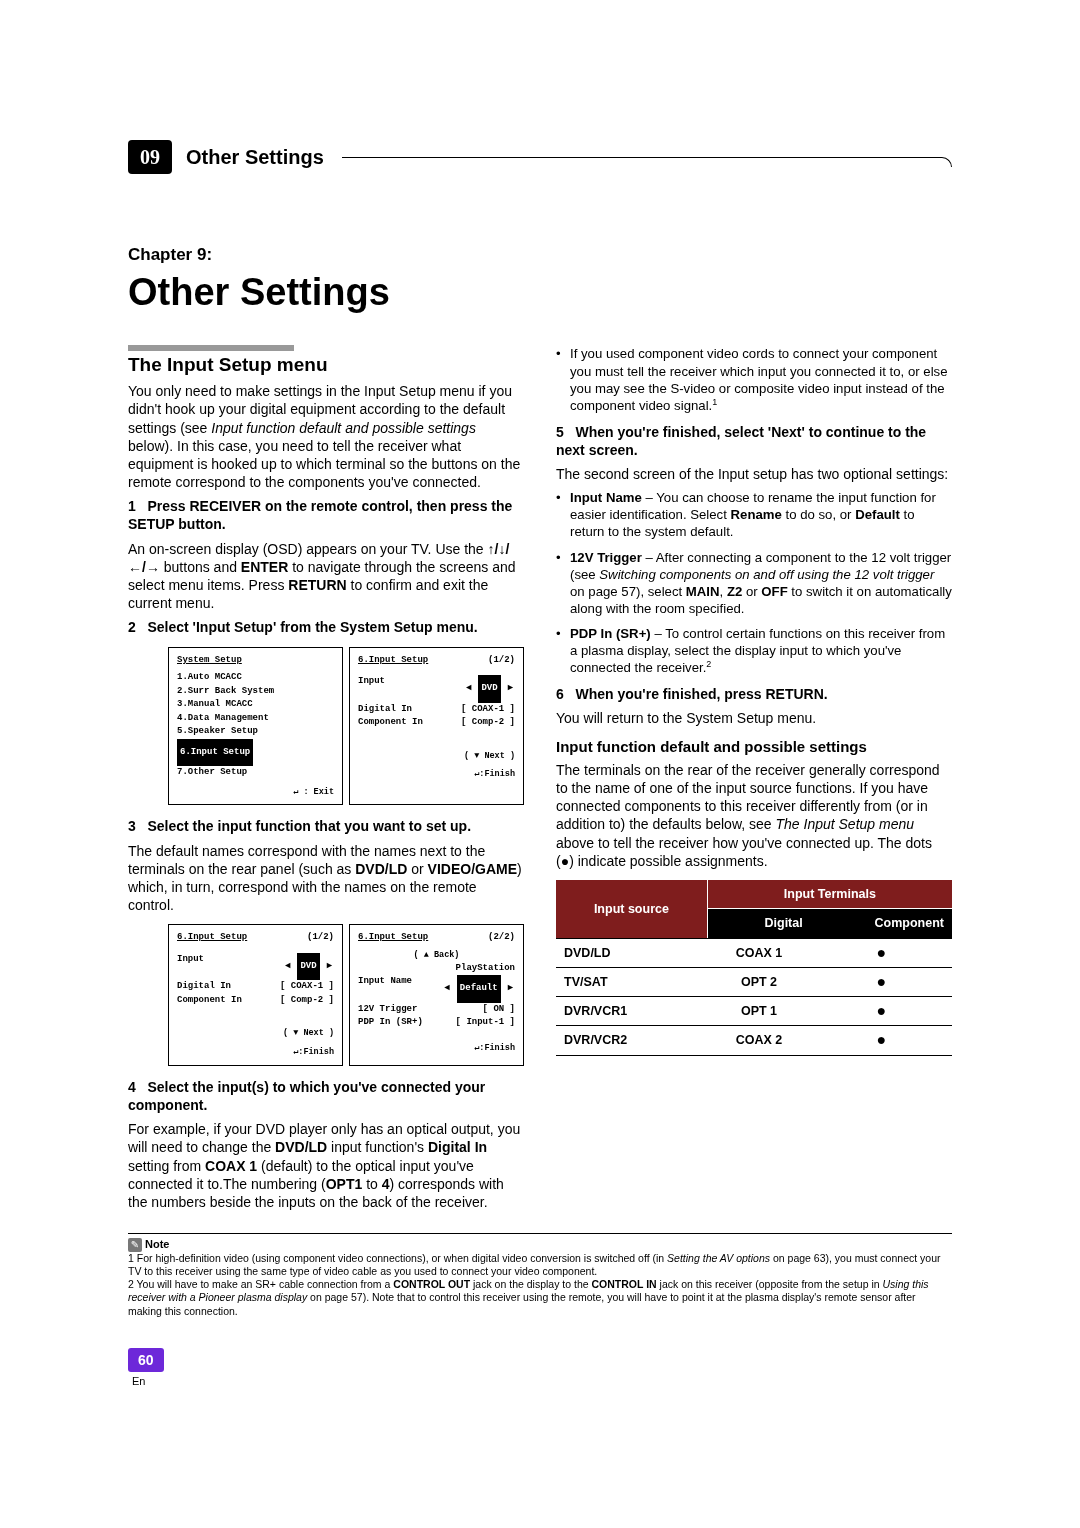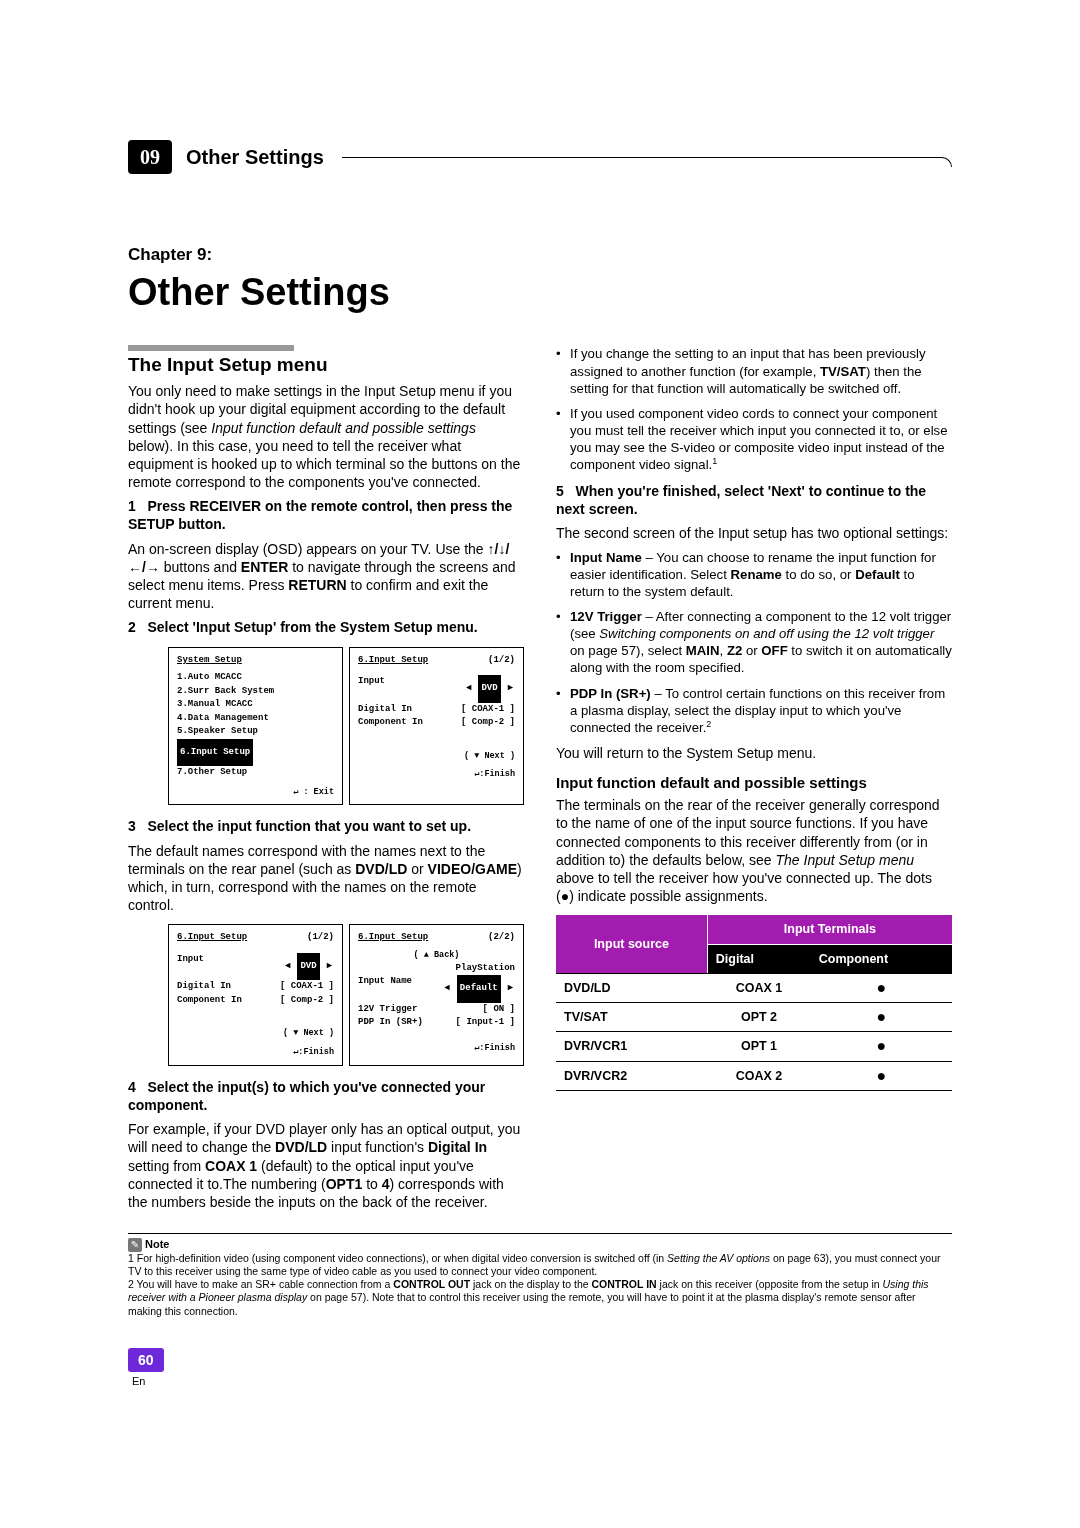--- a/index.html
+++ b/index.html
@@ -76,22 +76,22 @@
     border-collapse: collapse;
     width: 100%;
     font-size: 12.5px;
   }
   table.iterm th, table.iterm td {
     border-top: 1.5px solid #000;
     border-bottom: 1.5px solid #000;
     padding: 6px 8px;
     text-align: left;
   }
-  table.iterm thead th { background: #a21caf; color: #fff; border-top: none; }
-  table.iterm thead .sub th { background: #000; color: #fff; text-align: left; }
+  table.iterm thead th { background: #7f1d1d; color: #fff; border-top: none; }
+  table.iterm thead .sub th { background: #000; color: #fff; text-align: right; }
   table.iterm thead .top th { text-align: center; }
   table.iterm td.c { text-align: center; }
   table.iterm td.src { font-weight: bold; }
   .dot { font-size: 16px; line-height: 0; }
   .note-sec {
     border-top: 1px solid #000;
     margin-top: 16px;
     padding-top: 4px;
     font-size: 10.5px;
     line-height: 1.25;
@@ -245,42 +245,40 @@
 
     <p><span class="step-num">4</span>&nbsp;&nbsp;&nbsp;<span class="b">Select the input(s) to which you've connected your component.</span></p>
     <p>
       <span>For example, if your DVD player only has an optical output, you will need to change the </span><span class="b">DVD/LD</span><span> input function's </span><span class="b">Digital In</span><span> setting from </span><span class="b">COAX 1</span><span> (default) to the optical input you've connected it to.The numbering (</span><span class="b">OPT1</span><span> to </span><span class="b">4</span><span>) corresponds with the numbers beside the inputs on the back of the receiver.</span>
     </p>
   </div>
 
   <div class="col">
     <ul class="bullets">
       <li>
-        <span>If you change the setting to an input that has been previously assigned to another function (for example, </span><span class="b">TV/SAT</span><span>) then the setting for that function will automatically be switched off.</span>
-      </li>
-      <li>
         <span>If you used component video cords to connect your component you must tell the receiver which input you connected it to, or else you may see the S-video or composite video input instead of the component video signal.</span><span class="sup">1</span>
       </li>
     </ul>
 
     <p><span class="step-num">5</span>&nbsp;&nbsp;&nbsp;<span class="b">When you're finished, select 'Next' to continue to the next screen.</span></p>
     <p>The second screen of the Input setup has two optional settings:</p>
 
     <ul class="bullets">
       <li>
         <span class="b">Input Name</span><span> – You can choose to rename the input function for easier identification. Select </span><span class="b">Rename</span><span> to do so, or </span><span class="b">Default</span><span> to return to the system default.</span>
       </li>
       <li>
         <span class="b">12V Trigger</span><span> – After connecting a component to the 12 volt trigger (see </span><span class="i">Switching components on and off using the 12 volt trigger</span><span> on page 57), select </span><span class="b">MAIN</span><span>, </span><span class="b">Z2</span><span> or </span><span class="b">OFF</span><span> to switch it on automatically along with the room specified.</span>
       </li>
       <li>
         <span class="b">PDP In (SR+)</span><span> – To control certain functions on this receiver from a plasma display, select the display input to which you've connected the receiver.</span><span class="sup">2</span>
       </li>
     </ul>
 
+    <p><span class="step-num">6</span>&nbsp;&nbsp;&nbsp;<span class="b">When you're finished, press RETURN.</span></p>
     <p>You will return to the System Setup menu.</p>
 
     <h3>Input function default and possible settings</h3>
     <p>
       <span>The terminals on the rear of the receiver generally correspond to the name of one of the input source functions. If you have connected components to this receiver differently from (or in addition to) the defaults below, see </span><span class="i">The Input Setup menu</span><span> above to tell the receiver how you've connected up. The dots (</span><span class="b">●</span><span>) indicate possible assignments.</span>
     </p>
 
     <div class="table-block">
       <table class="iterm">
         <thead class="thead-wrap">

